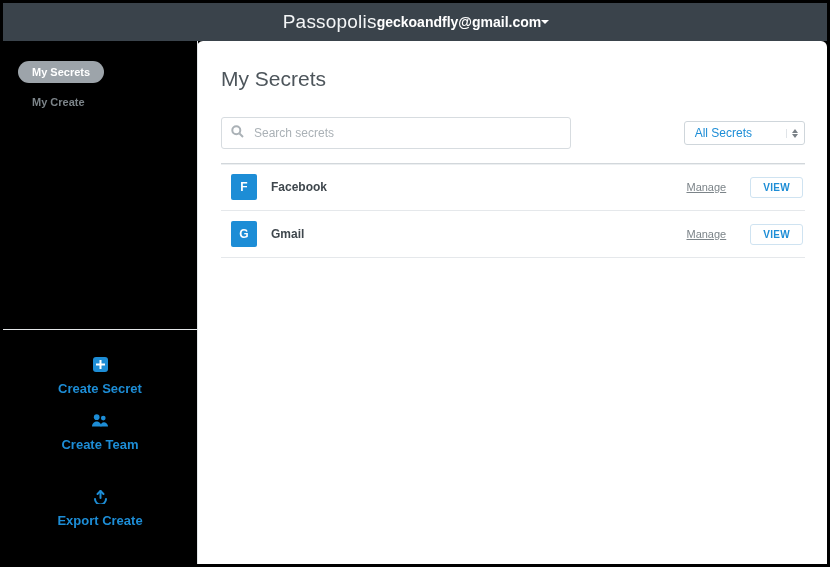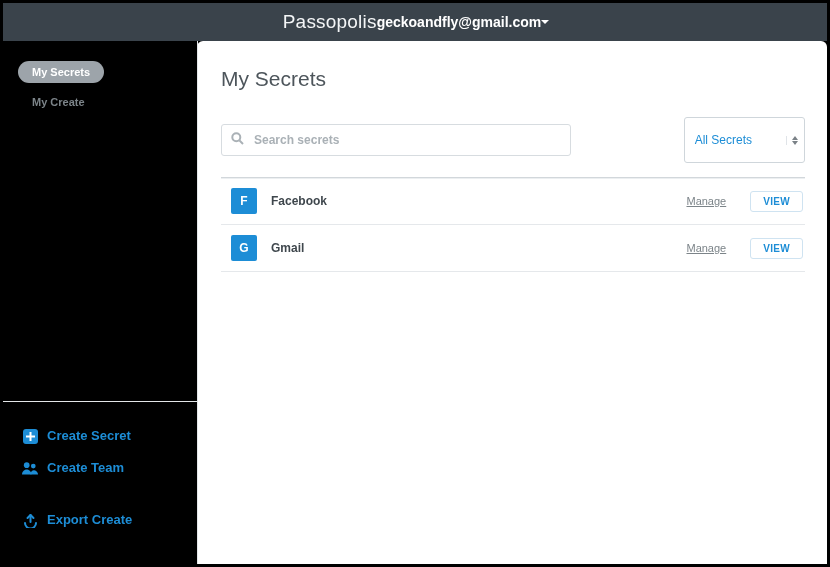--- a/index.html
+++ b/index.html
@@ -81,26 +81,28 @@
     padding: 5px 14px;
     cursor: pointer;
   }
   .sidebar-bottom {
     margin-top: auto;
     padding: 18px 15px 28px 15px;
     border-top: 1px solid #e3e6e8;
   }
   .action-item {
     display: flex;
+    align-items: center;
     gap: 9px;
     color: #1d8dd6;
     font-size: 13px;
     font-weight: 700;
     padding: 8px 4px;
     cursor: pointer;
+    flex-direction: column;
   }
   .action-item.export { margin-top: 20px; }
   .icon-plus, .icon-team, .icon-export {
     width: 16px; height: 16px;
     display: inline-flex;
     align-items: center;
     justify-content: center;
   }
   .main {
     flex: 1;
@@ -127,32 +129,31 @@
   }
   .search-input {
     width: 100%;
     height: 32px;
     border: 1px solid #d7dce0;
     border-radius: 3px;
     padding: 0 10px 0 32px;
     font-size: 12px;
     color: #444;
     outline: none;
-    font-weight: bold;
   }
   .search-input::placeholder { color: #aab1b6; }
   .search-icon {
     position: absolute;
     left: 10px; top: 50%;
     transform: translateY(-50%);
     color: #aab1b6;
   }
   .filter-dropdown {
     margin-left: auto;
-    height: 46px;
+    height: 24px;
     border: 1px solid #cfd6db;
     border-radius: 3px;
     display: flex;
     align-items: center;
     padding: 0 6px 0 10px;
     font-size: 12px;
     color: #1d8dd6;
     cursor: pointer;
     gap: 30px;
     background: #fff;

